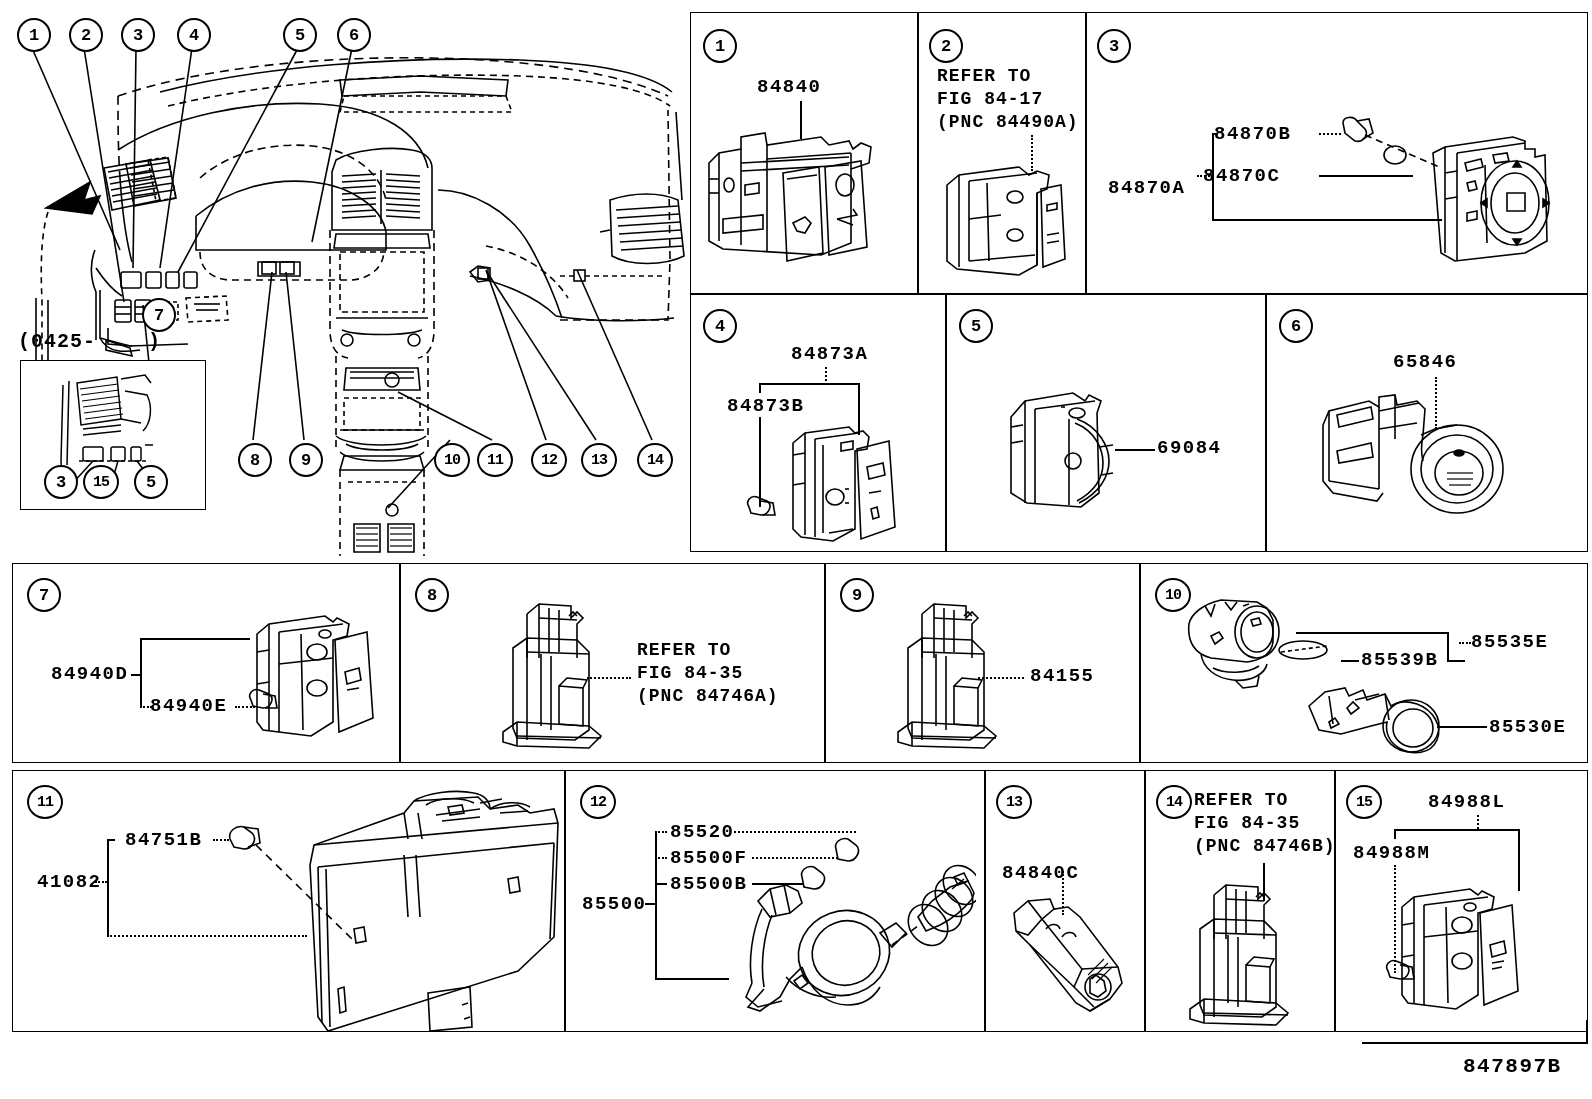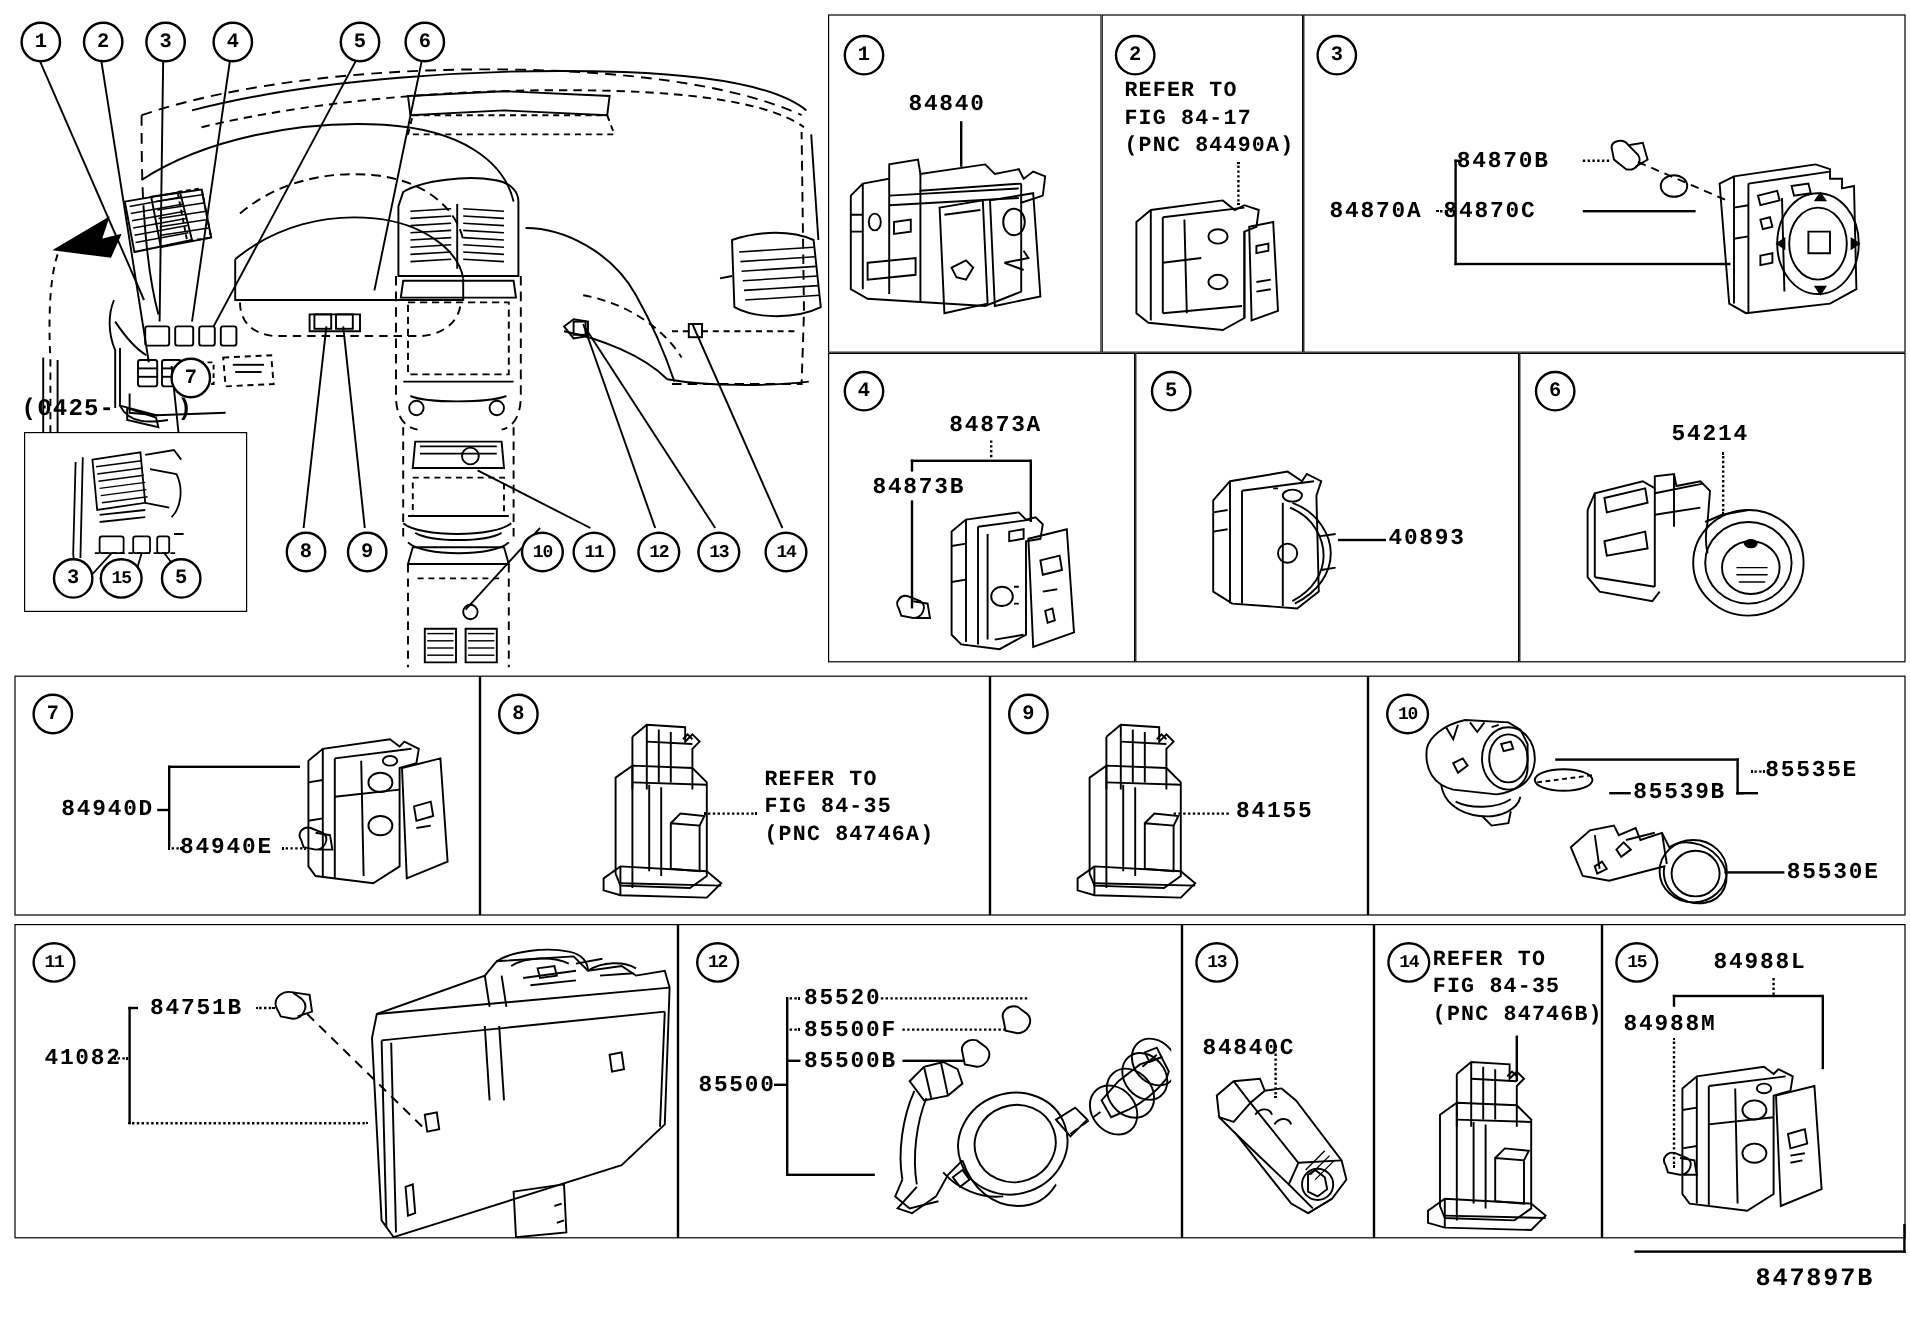--- a/index.html
+++ b/index.html
@@ -305,21 +305,21 @@
       <path d="M96 30 L96 102"></path>
       <path d="M100 26 L120 22 L124 96 L102 104 Z"></path>
       <path d="M106 42 L116 40 L116 46 L106 48 Z"></path>
       <path d="M106 72 L118 70"></path>
       <path d="M106 80 L118 78"></path>
     </svg>
   </div>
 
   <div class="pnl" style="left:1086px;top:12px;width:502px;height:282px;">
     <div class="bub" style="left:10px;top:16px;">3</div>
-    <div class="pn" style="position:absolute;left:21px;top:152px;">84870A</div>
+    <div class="pn" style="position:absolute;left:21px;top:164px;">84870A</div>
     <div class="pn" style="position:absolute;left:127px;top:110px;">84870B</div>
     <div class="pn" style="position:absolute;left:116px;top:152px;">84870C</div>
 
     <div class="dot-h" style="left:110px;top:162px;width:16px;"></div>
     <div class="lead vl" style="left:125px;top:120px;height:88px;"></div>
     <div class="lead hl" style="left:125px;top:120px;width:6px;"></div>
     <div class="lead hl" style="left:125px;top:206px;width:230px;"></div>
     <div class="dot-h" style="left:232px;top:120px;width:22px;"></div>
     <div class="lead hl" style="left:232px;top:162px;width:94px;"></div>
     <svg class="abs" style="left:248px;top:100px;" width="250" height="170" viewBox="0 0 250 170" fill="none" stroke="#000" stroke-width="1.6">
@@ -374,21 +374,21 @@
       <path d="M116 26 L148 18 L154 104 L120 116 Z"></path>
       <path d="M126 44 L142 40 L144 52 L128 56 Z"></path>
       <path d="M128 70 L140 68"></path>
       <path d="M130 86 L136 84 L138 94 L132 96 Z"></path>
       <path d="M88 110 L112 106"></path>
     </svg>
   </div>
 
   <div class="pnl" style="left:946px;top:294px;width:320px;height:258px;">
     <div class="bub" style="left:12px;top:14px;">5</div>
-    <div class="pn" style="position:absolute;left:210px;top:142px;">40893</div>
+    <div class="pn" style="position:absolute;left:210px;top:142px;">69084</div>
     <div class="lead hl" style="left:168px;top:154px;width:40px;"></div>
     <svg class="abs" style="left:56px;top:88px;" width="130" height="130" viewBox="0 0 130 130" fill="none" stroke="#000" stroke-width="1.6">
       <path d="M8 34 L22 18 L70 10 L82 18 L86 12 L98 18 L94 30 L96 110 L78 124 L24 120 L8 110 Z"></path>
       <path d="M22 18 L22 120"></path>
       <path d="M32 26 L32 120"></path>
       <path d="M32 26 L92 18"></path>
       <path d="M8 44 L20 42"></path>
       <path d="M8 60 L20 58"></path>
       <path d="M58 24 L62 24"></path>
       <ellipse cx="74" cy="30" rx="8" ry="5"></ellipse>
@@ -396,21 +396,21 @@
       <path d="M74 36 C96 44 106 64 106 78 C106 94 96 110 76 120"></path>
       <path d="M72 40 C92 48 100 66 100 80 C100 94 92 108 74 118"></path>
       <ellipse cx="70" cy="78" rx="8" ry="8"></ellipse>
       <path d="M96 64 L110 62"></path>
       <path d="M98 92 L110 90"></path>
     </svg>
   </div>
 
   <div class="pnl" style="left:1266px;top:294px;width:322px;height:258px;">
     <div class="bub" style="left:12px;top:14px;">6</div>
-    <div class="pn" style="position:absolute;left:126px;top:56px;">54214</div>
+    <div class="pn" style="position:absolute;left:126px;top:56px;">65846</div>
     <div class="dot-v" style="left:168px;top:82px;height:52px;"></div>
     <svg class="abs" style="left:50px;top:94px;" width="210" height="140" viewBox="0 0 210 140" fill="none" stroke="#000" stroke-width="1.6">
       <path d="M6 36 L12 22 L52 12 L62 18 L62 8 L78 6 L80 16 L100 12 L108 20 L106 46"></path>
       <path d="M6 36 L6 92 L16 104 L60 112 L66 104"></path>
       <path d="M12 22 L12 92"></path>
       <path d="M12 92 L62 100"></path>
       <path d="M62 18 L62 100"></path>
       <path d="M20 26 L54 18 L56 30 L22 38 Z"></path>
       <path d="M20 62 L54 54 L56 68 L22 74 Z"></path>
       <path d="M62 22 L102 14"></path>

